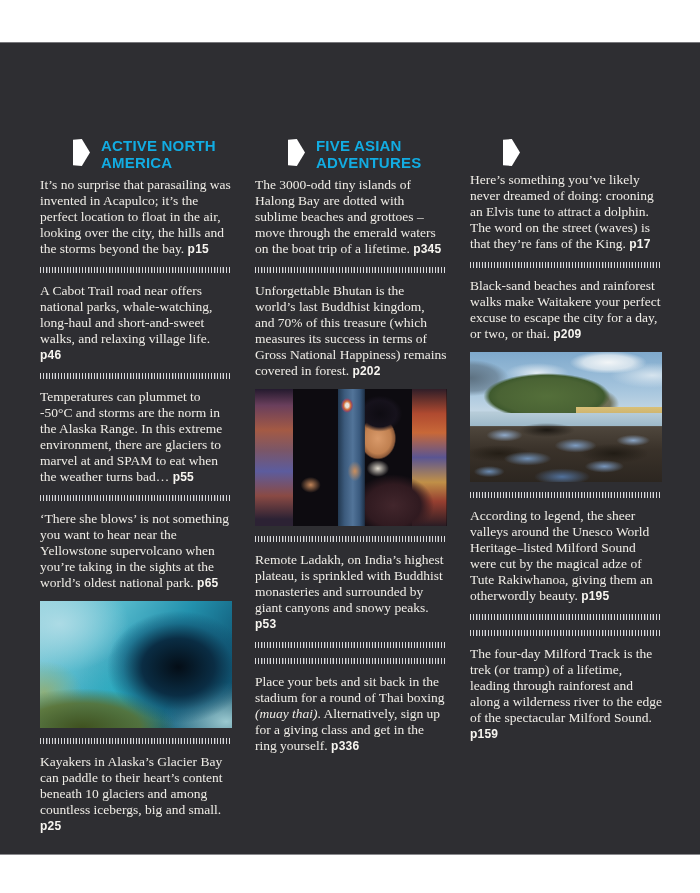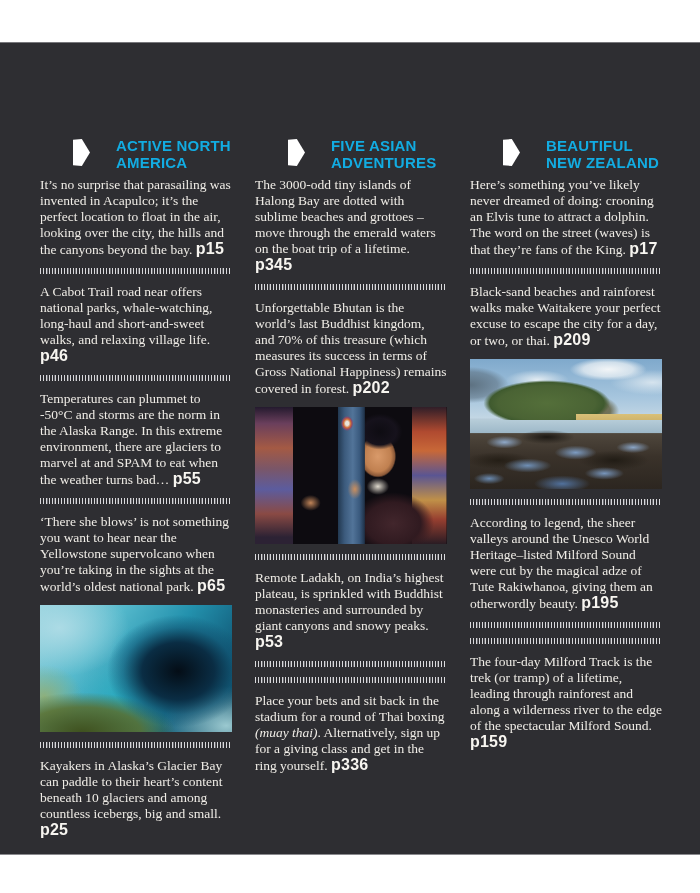--- a/index.html
+++ b/index.html
@@ -10,39 +10,39 @@
   .page{
     position:absolute;left:0;top:42px;width:700px;height:813px;
     background:#2e2e32;box-sizing:border-box;
     border-top:1px solid #77777b;border-bottom:1px solid #8a8a8e;
     overflow:hidden;
   }
   .columns{
     display:flex;gap:23px;padding:94px 37px 0 40px;box-sizing:border-box;
   }
   .col{flex:0 0 192px;width:192px;}
-  .col-header{display:flex;align-items:flex-start;gap:26px;margin:0 0 6px 0;padding-left:33px;}
+  .col-header{display:flex;align-items:flex-start;gap:11px;margin:0 0 6px 0;padding-left:33px;}
   .flag{
     flex:0 0 17px;width:17px;height:27px;margin-top:2px;background:#ffffff;
     clip-path:polygon(0 3%,52% 0,100% 50%,52% 100%,0 97%);
   }
   .col-title{
     margin:0;max-width:122px;
     font-family:"Liberation Sans",sans-serif;font-weight:bold;
     font-size:15px;line-height:17px;letter-spacing:0.2px;
     color:#12ace2;text-transform:uppercase;
   }
   .para{
     margin:0 0 10px 0;color:#efece6;
     font-size:13.5px;line-height:16px;
   }
   .para i{font-style:italic;}
   .pref{
     font-family:"Liberation Sans",sans-serif;font-weight:bold;
-    font-size:16px;letter-spacing:0.2px;color:#f7f5f0;white-space:nowrap;
+    font-size:12px;letter-spacing:0.2px;color:#f7f5f0;white-space:nowrap;
   }
   .divider{
     height:6px;margin:0 0 10px 0;
     background:
       repeating-linear-gradient(90deg, rgba(225,225,228,0.95) 0 1px, transparent 1px 3px),
       repeating-linear-gradient(90deg, rgba(150,150,155,0.55) 0 1px, transparent 1px 7px);
   }
   .photo{width:192px;margin:6px 0 10px 0;}
   .photo-ice-cave{
     height:127px;margin-top:6px;
@@ -99,21 +99,21 @@
 <body>
 
 <div class="page">
   <div class="columns">
   <section class="col">
     <header class="col-header">
       <span class="flag"></span>
       <h2 class="col-title">ACTIVE NORTH AMERICA</h2>
     </header>
     <div class="items">
-          <p class="para"><span>It’s no surprise that parasailing was invented in Acapulco; it’s the perfect location to float in the air, looking over the city, the hills and the canyons beyond the bay.</span> <b class="pref">p15</b></p>
+          <p class="para"><span>It’s no surprise that parasailing was invented in Acapulco; it’s the perfect location to float in the air, looking over the city, the hills and the storms beyond the bay.</span> <b class="pref">p15</b></p>
           <div class="divider"></div>
           <p class="para"><span>A Cabot Trail road near offers national parks, whale-watching, long-haul and short-and-sweet walks, and relaxing village life.</span> <b class="pref">p46</b></p>
           <div class="divider"></div>
           <p class="para"><span>Temperatures can plummet to -50°C and storms are the norm in the Alaska Range. In this extreme environment, there are glaciers to marvel at and SPAM to eat when the weather turns bad…</span> <b class="pref">p55</b></p>
           <div class="divider"></div>
           <p class="para"><span>‘There she blows’ is not something you want to hear near the Yellowstone supervolcano when you’re taking in the sights at the world’s oldest national park.</span> <b class="pref">p65</b></p>
           <div class="photo photo-ice-cave"></div>
           <div class="divider"></div>
           <p class="para"><span>Kayakers in Alaska’s Glacier Bay can paddle to their heart’s content beneath 10 glaciers and among countless icebergs, big and small.</span> <b class="pref">p25</b></p>
         </div>
@@ -133,21 +133,20 @@
           <p class="para"><span>Remote Ladakh, on India’s highest plateau, is sprinkled with Buddhist monasteries and surrounded by giant canyons and snowy peaks.</span> <b class="pref">p53</b></p>
           <div class="divider"></div>
           <div class="divider"></div>
           <p class="para"><span>Place your bets and sit back in the stadium for a round of Thai boxing </span><i>(muay thai)</i><span>. Alternatively, sign up for a giving class and get in the ring yourself.</span> <b class="pref">p336</b></p>
         </div>
   </section>
 
   <section class="col">
     <header class="col-header">
       <span class="flag"></span>
-      <h2 class="col-title">BEAUTIFUL NEW ZEALAND</h2>
     </header>
     <div class="items">
           <p class="para"><span>Here’s something you’ve likely never dreamed of doing: crooning an Elvis tune to attract a dolphin. The word on the street (waves) is that they’re fans of the King.</span> <b class="pref">p17</b></p>
           <div class="divider"></div>
           <p class="para"><span>Black-sand beaches and rainforest walks make Waitakere your perfect excuse to escape the city for a day, or two, or thai.</span> <b class="pref">p209</b></p>
           <div class="photo photo-black-sand-beach"></div>
           <div class="divider"></div>
           <p class="para"><span>According to legend, the sheer valleys around the Unesco World Heritage–listed Milford Sound were cut by the magical adze of Tute Rakiwhanoa, giving them an otherwordly beauty.</span> <b class="pref">p195</b></p>
           <div class="divider"></div>
           <div class="divider"></div>

